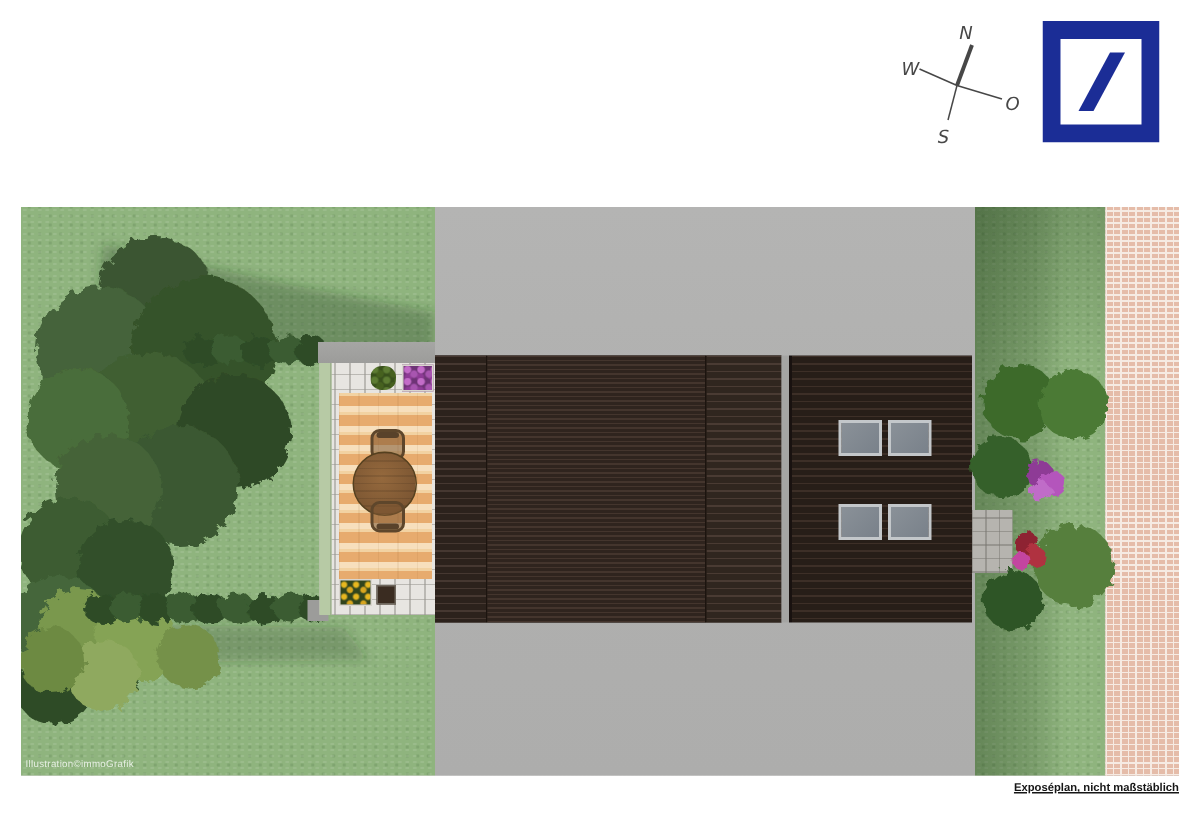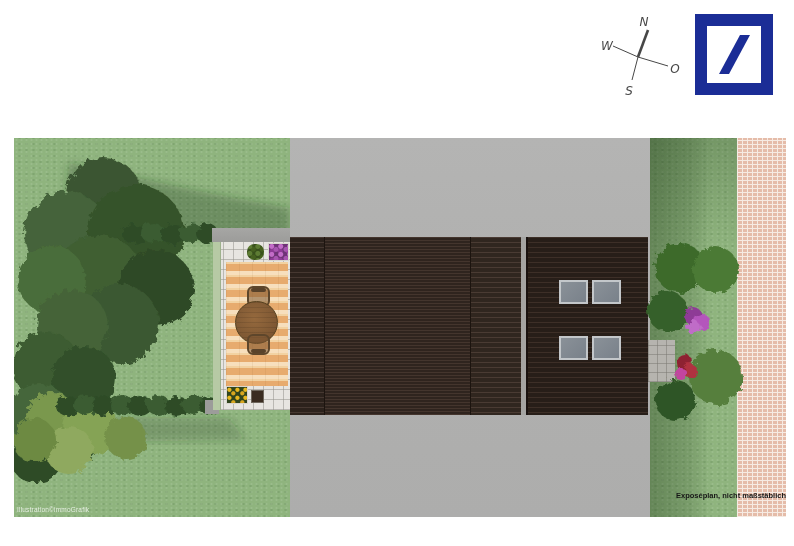--- a/index.html
+++ b/index.html
@@ -103,21 +103,21 @@
       repeating-linear-gradient(0deg, rgba(120,118,112,0.5) 0 1px, transparent 1px 9px);}
   .sidewalk{position:absolute;left:723px;top:0;width:49px;height:379px;
     background-color:var(--sidewalk);
     background-image:
       repeating-linear-gradient(90deg, var(--mortar) 0 1px, transparent 1px 5px),
       repeating-linear-gradient(0deg, var(--mortar) 0 1px, transparent 1px 4px);}
   .shrubs-svg{position:absolute;left:630px;top:100px;}
   
   .credit{position:absolute;left:3px;bottom:4px;font-size:6.5px;color:rgba(255,255,255,0.78);
     letter-spacing:0.2px;}
-  .note{position:absolute;right:8px;top:491px;font-size:7.5px;font-weight:600;color:#161616;}
+  .note{position:absolute;right:8px;top:520px;font-size:7.5px;font-weight:600;color:#161616;text-decoration:underline;}
 </style>
 </head>
 <body>
 
 <div class="canvas">
 
   <svg class="compass-svg" width="95" height="95" viewBox="0 0 95 95">
     <line class="compass-line-needle" x1="53" y1="20" x2="43" y2="47"></line>
     <line class="compass-line" x1="43" y1="47" x2="37" y2="70"></line>
     <line class="compass-line" x1="18" y1="36" x2="43" y2="47"></line>

